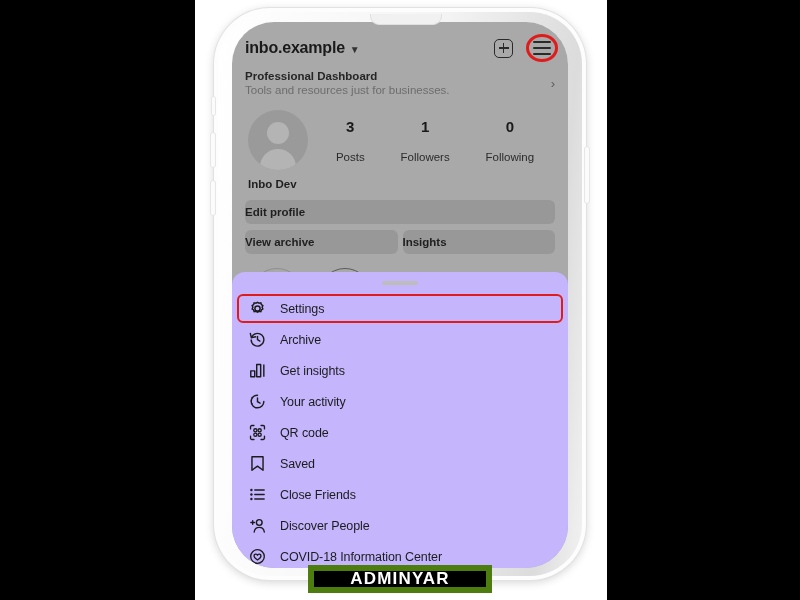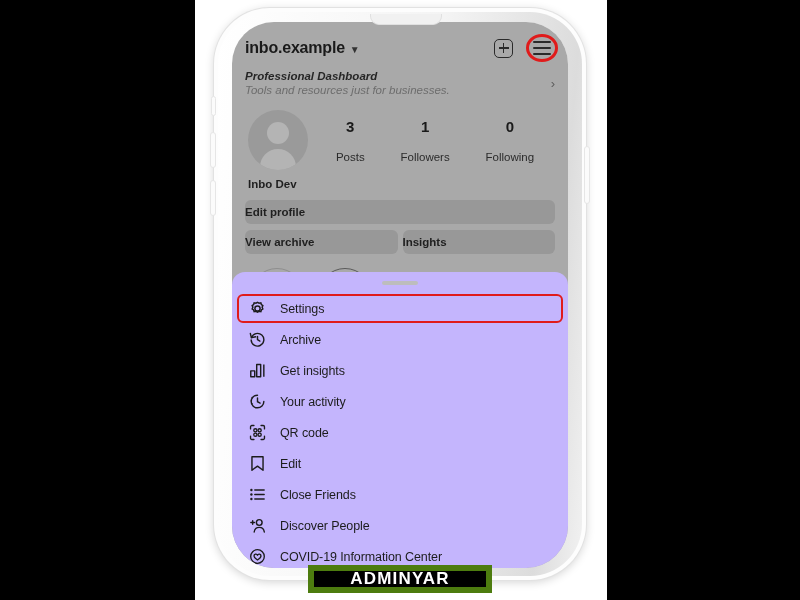--- a/index.html
+++ b/index.html
@@ -107,21 +107,21 @@
   .burger span:last-child { margin-bottom: 0; }
   .burger-ring {
     position: absolute; left: -3px; top: -3px;
     width: 32px; height: 28px;
     border: 3px solid #e01b1b; border-radius: 50%;
   }
   .dash {
     padding: 4px 13px 10px 13px;
     display: flex; align-items: flex-start;
   }
-  .dash-text { flex: 1; font-style: italic; }
+  .dash-text { flex: 1; }
   .dash-title { font-size: 11.5px; font-weight: bold; color: #262626; }
   .dash-sub { font-size: 11.5px; color: #6d6d6d; margin-top: 2px; }
   .dash-chev { font-size: 13px; color: #5d5d5d; padding-top: 6px; }
 
   .stats-row {
     display: flex; align-items: center;
     padding: 4px 16px 0 16px;
   }
   .avatar {
     width: 60px; height: 60px; border-radius: 50%;
@@ -356,21 +356,21 @@
           </span>
           <span class="label">QR code</span>
         </div>
 
         <div class="menu-item">
           <span class="icon">
             <svg width="19" height="19" viewBox="0 0 24 24" fill="none" stroke="#1c1c1c" stroke-width="1.8" stroke-linejoin="round">
               <path d="M5 3.5h14v17l-7-5.2-7 5.2z"></path>
             </svg>
           </span>
-          <span class="label">Edit</span>
+          <span class="label">Saved</span>
         </div>
 
         <div class="menu-item">
           <span class="icon">
             <svg width="19" height="19" viewBox="0 0 24 24" fill="none" stroke="#1c1c1c" stroke-width="1.8" stroke-linecap="round">
               <circle cx="4.3" cy="6.3" r="1.5" fill="#1c1c1c" stroke="none"></circle>
               <circle cx="4.3" cy="12" r="1.5" fill="#1c1c1c" stroke="none"></circle>
               <circle cx="4.3" cy="17.7" r="1.5" fill="#1c1c1c" stroke="none"></circle>
               <line x1="8.6" y1="6.3" x2="20.4" y2="6.3"></line>
               <line x1="8.6" y1="12" x2="20.4" y2="12"></line>
@@ -392,21 +392,21 @@
           <span class="label">Discover People</span>
         </div>
 
         <div class="menu-item">
           <span class="icon">
             <svg width="19" height="19" viewBox="0 0 24 24" fill="none" stroke="#1c1c1c" stroke-width="1.7" stroke-linejoin="round">
               <circle cx="12" cy="12" r="8.6"></circle>
               <path d="M12 16.4c-3-1.9-4.4-3.4-4.4-5a2.3 2.3 0 0 1 4.4-1 2.3 2.3 0 0 1 4.4 1c0 1.6-1.4 3.1-4.4 5z"></path>
             </svg>
           </span>
-          <span class="label">COVID-19 Information Center</span>
+          <span class="label">COVID-18 Information Center</span>
         </div>
 
       </div>
     </div>
   </div>
 
   <div class="notch"></div>
 
   <div class="watermark">
     <span>ADMINYAR</span>

